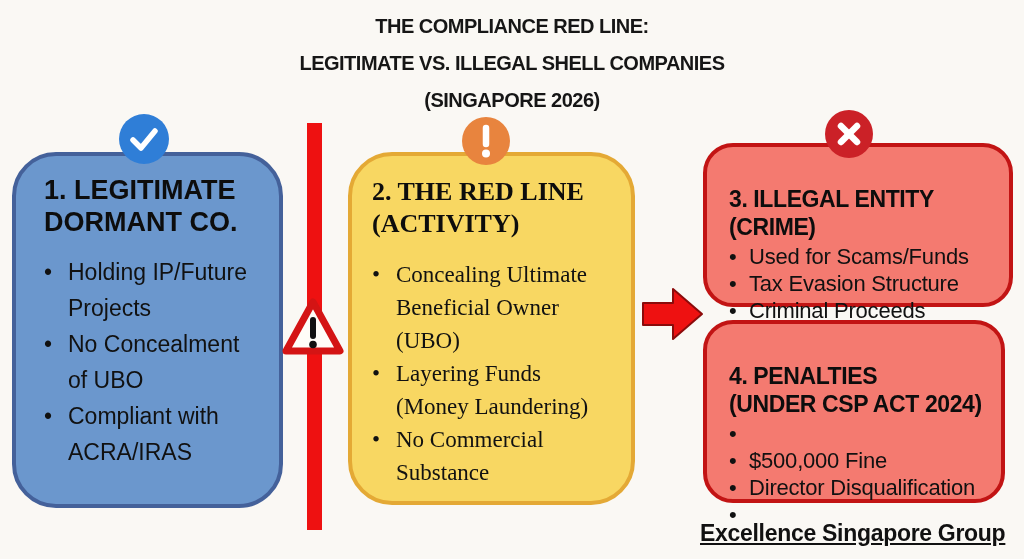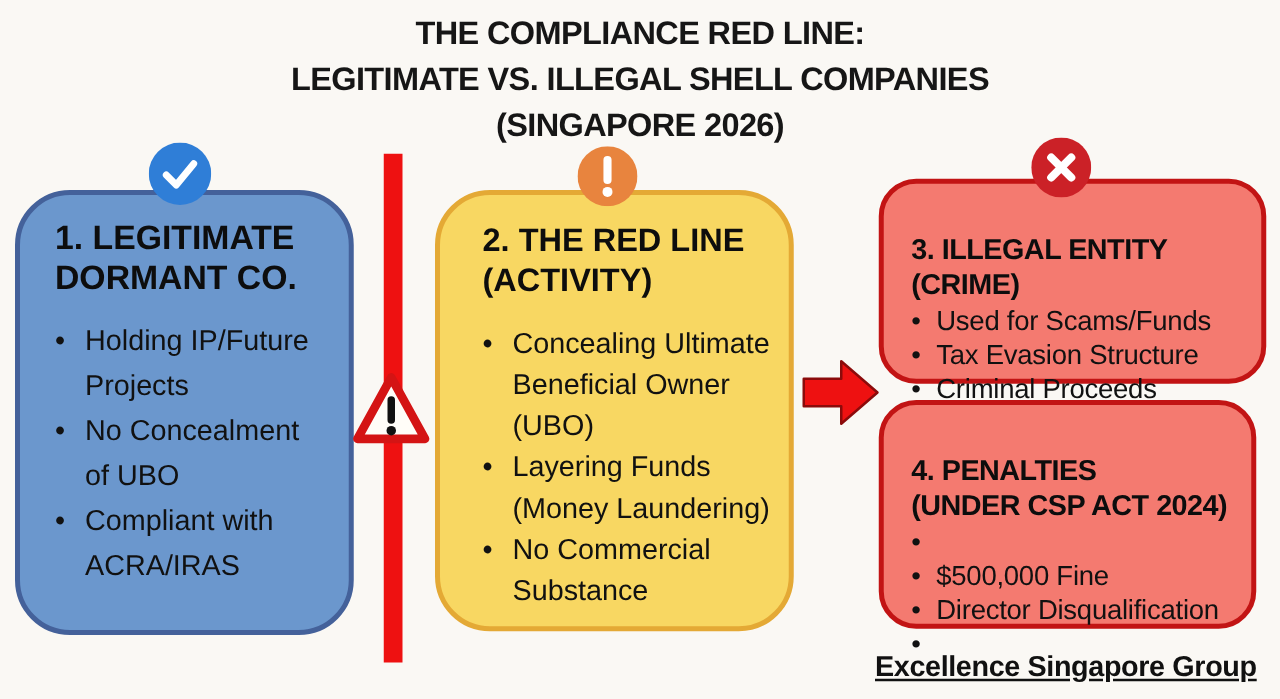--- a/index.html
+++ b/index.html
@@ -6,34 +6,35 @@
   body{
     width:1024px;height:559px;position:relative;overflow:hidden;
     background:#faf8f4;
     font-family:"Liberation Sans","DejaVu Sans",sans-serif;
     color:#111;
   }
   .abs{position:absolute;}
   
   .title{
     left:0;top:8;width:1024px;top:8px;text-align:center;
-    font-weight:bold;font-size:26px;line-height:37px;letter-spacing:-0.5px;
+    font-weight:bold;font-size:20px;line-height:37px;letter-spacing:-0.5px;
     color:#161616;
   }
   
   .panel{box-sizing:border-box;}
   .panel-blue{
     left:12px;top:152px;width:271px;height:356px;
     background:#6b97cd;border:4px solid #44619a;border-radius:44px;
     padding:18px 14px 0 28px;
   }
   .panel-yellow{
     left:348px;top:152px;width:287px;height:353px;
     background:#f8d762;border:4px solid #e4a935;border-radius:44px;
-    padding:20px 10px 0 34px;
+    padding:20px 10px 0 20px;
+    font-family:Liberation Serif, serif;
   }
   .panel-red{
     background:#f47a70;border:4px solid #c21414;border-radius:30px;
     padding:10px 8px 0 22px;
   }
   .panel-red3{left:703px;top:143px;width:310px;height:164px;}
   .panel-red4{left:703px;top:320px;width:302px;height:183px;}
 
   .heading{
     font-weight:bold;color:#0d0d0d;white-space:pre-line;

